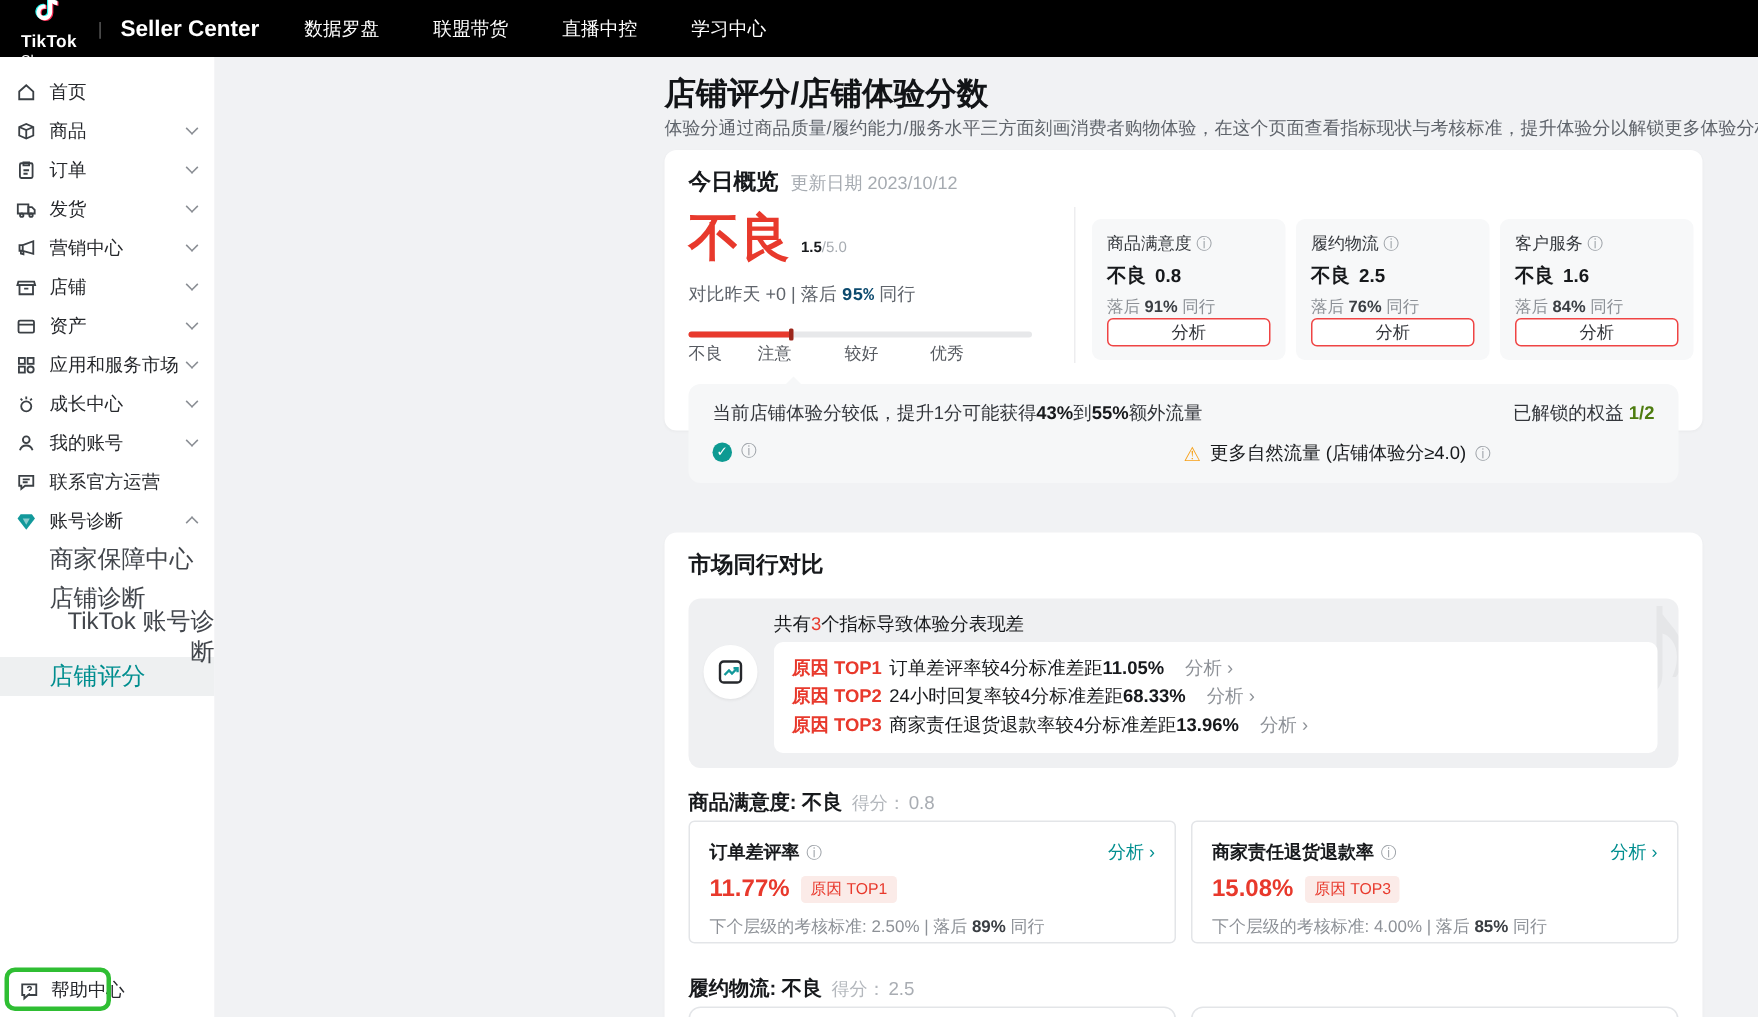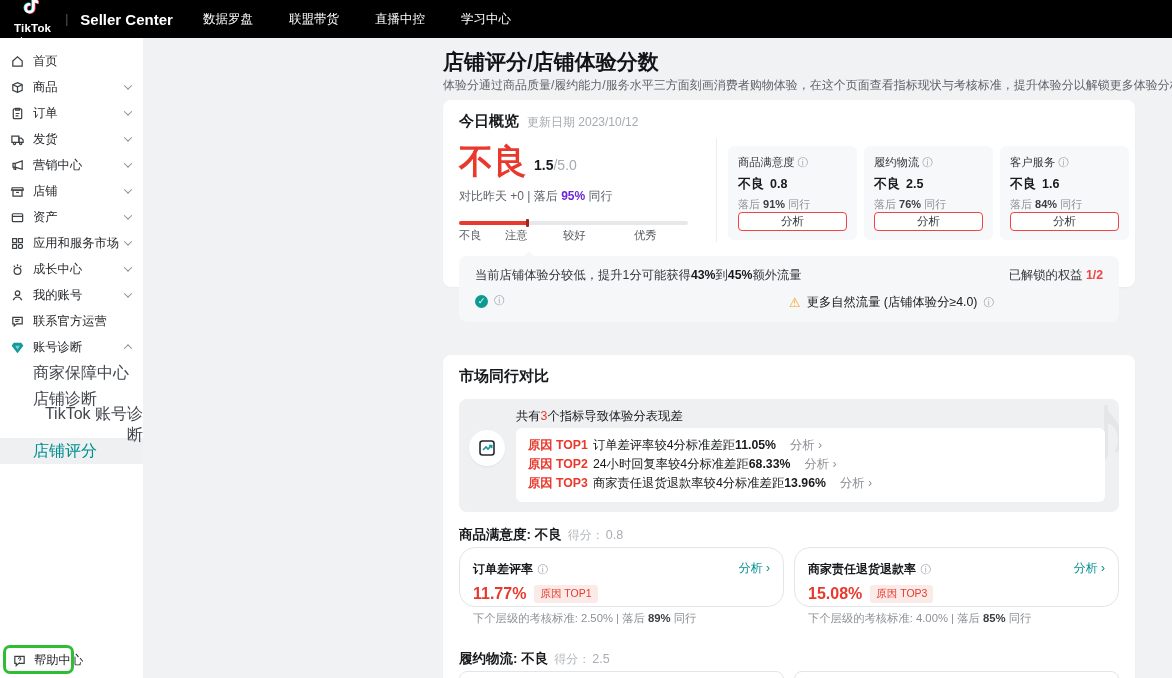--- a/index.html
+++ b/index.html
@@ -46,25 +46,25 @@
     box-shadow:0 1px 2px rgba(0,0,0,.03); }
   #card-overview { top:62px; height:187px; }
   #card-compare  { top:317px; height:600px; }
 
   .card-h { position:absolute; left:16px; top:12px; font-size:15px; font-weight:700; }
   .upd { font-size:12px; font-weight:400; color:#a6abb1; margin-left:8px; }
 
   
   .grade-row { position:absolute; left:16px; top:42px; display:flex; align-items:flex-end; }
   .grade-big { font-size:34px; font-weight:800; color:#E8392C; line-height:1.05; }
-  .grade-score { margin:15px 0 7px 7px; font-size:14px; }
+  .grade-score { margin:15px 0 7px 7px; font-size:10px; }
   .grade-score b { color:#17191c; }
   .grade-score span { color:#a6abb1; }
   .cmp { position:absolute; left:16px; top:88px; font-size:12px; color:#5f646b; }
-  .cmp b { color:#6d28d9; }
+  .cmp b { color:#0c4a6e;font-family:Liberation Mono, monospace; }
   .bar { position:absolute; left:16px; top:121px; width:229px; height:4px; border-radius:2px; background:#e7e8ea; }
   .bar-fill { position:absolute; left:0; top:0; height:4px; border-radius:2px 0 0 2px; background:#E8392C; }
   .bar-mark { position:absolute; top:-2px; right:-1px; width:3px; height:8px; background:#9c271c; border-radius:1px; }
   .scale { position:absolute; left:16px; top:128px; width:229px; height:14px; font-size:11.3px; color:#565a60; }
   .scale span { position:absolute; top:0; }
   .vdiv { position:absolute; left:273px; top:38px; width:1px; height:104px; background:#ededef; }
 
   .mini { position:absolute; top:46px; width:129px; height:94px; background:#f7f8f9; border-radius:6px;
     padding:9px 10px; display:flex; flex-direction:column; }
   .mini .nm { font-size:11.3px; color:#33363b; }
@@ -77,21 +77,21 @@
   .mini button { margin-top:auto; height:22px; background:#fff; border:1px solid #ef4444; border-radius:4px;
     font-size:11.5px; color:#33363b; cursor:pointer; font-family:inherit; }
   .info { color:#9ba0a6; font-size:10.5px; cursor:pointer; }
 
   .notice { position:absolute; left:16px; top:156px; width:660px; height:66px; background:#f6f7f8; border-radius:8px; }
   .notch { position:absolute; left:64px; top:-5px; width:0; height:0;
     border-left:6px solid transparent; border-right:6px solid transparent; border-bottom:6px solid #f6f7f8; }
   .n1 { position:absolute; left:16px; top:11px; font-size:12.3px; color:#33363b; }
   .n1 b { color:#17191c; }
   .n-right { position:absolute; right:16px; top:11px; font-size:12.3px; color:#33363b; }
-  .n-right b { color:#ef4444;margin-top:19px; }
+  .n-right b { color:#4d7c0f;margin-top:19px; }
   .benefit { position:absolute; top:38px; font-size:12.3px; color:#17191c; display:flex; align-items:center; gap:6px; }
   .b1 { left:16px; } .b2 { left:330px; }
   .okdot { width:13px; height:13px; border-radius:50%; background:#0d9a92; color:#fff; font-size:9px;
     display:flex; align-items:center; justify-content:center; }
   .warn { color:#F7A21B; font-size:13px; line-height:1; }
 
   
   .graybox { position:absolute; left:16px; top:44px; width:660px; height:113px; background:#eff0f2;
     border-radius:8px; overflow:hidden; }
   .watermark { position:absolute; right:-14px; top:-34px; font-size:110px; color:rgba(0,0,0,.04); }
@@ -106,22 +106,22 @@
   .reason .tx { color:#17191c; }
   .reason .tx b { font-weight:700; }
   .reason .act { margin-left:14px; color:#8d9197; cursor:pointer; }
 
   .sec-h { position:absolute; left:16px; font-size:13.5px; }
   .sec-h b { font-weight:700; color:#17191c; }
   .sec-h .gl { color:#b4b8bd; margin-left:6px; font-size:12px; }
   .sec-h .gv { color:#a9adb3; font-size:12.5px; margin-left:2px; }
   #sec1 { top:171px; } #sec2 { top:295px; }
 
-  .kcard { position:absolute; width:325px; height:60px; background:#fff; border:1px solid #e3e5e8;
-    border-radius:16px; padding:11px 13px; }
+  .kcard { position:absolute; width:325px; height:82px; background:#fff; border:1px solid #e3e5e8;
+    border-radius:4px; padding:11px 13px; }
   .kr1 { display:flex; justify-content:space-between; align-items:center; }
   .kname { font-size:12px; font-weight:700; color:#17191c; }
   .klink { font-size:12px; color:#008E8F; cursor:pointer; }
   .kr2 { margin-top:7px; display:flex; align-items:center; }
   .kval { font-size:16px; font-weight:700; color:#E8392C; }
   .kbadge { margin-left:8px; font-size:10.5px; color:#E8392C; background:#fbebe8; border-radius:3px; padding:2px 6px; }
   .kr3 { margin-top:8px; font-size:11.3px; color:#8d9197; }
   .kr3 b { color:#3a3e43; }
   .stub { position:absolute; top:316px; width:325px; height:60px; background:#fff;
     border:1px solid #e3e5e8; border-radius:8px; }
@@ -301,21 +301,21 @@
       </div>
       <div class="bar">
         <div class="bar-fill" style="width: 30%;">
             <div class="bar-mark"></div>
           </div>
       </div>
       <div class="scale">
         <span style="left:0">不良</span>
         <span style="left:46px">注意</span>
         <span style="left:104px">较好</span>
-        <span style="left:175px">优秀</span>
+        <span style="left:161px">优秀</span>
       </div>
       <div class="vdiv"></div>
 
       <div class="mini" style="left:285px">
         <div class="nm"><span>商品满意度</span><span class="info">ⓘ</span></div>
         <div class="gr"><b>不良</b><span class="v">0.8</span></div>
         <div class="bh"><span>落后</span> <b>91%</b> <span>同行</span></div>
         <button>分析</button>
       </div>
       <div class="mini" style="left:421px">
@@ -327,21 +327,21 @@
       <div class="mini" style="left:557px">
         <div class="nm"><span>客户服务</span><span class="info">ⓘ</span></div>
         <div class="gr"><b>不良</b><span class="v">1.6</span></div>
         <div class="bh"><span>落后</span> <b>84%</b> <span>同行</span></div>
         <button>分析</button>
       </div>
 
       <div class="notice">
         <div class="notch"></div>
         <div class="n1">
-          <span>当前店铺体验分较低，提升1分可能获得</span><b>43%</b><span>到</span><b>45%</b><span>额外流量</span>
+          <span>当前店铺体验分较低，提升1分可能获得</span><b>43%</b><span>到</span><b>55%</b><span>额外流量</span>
         </div>
         <div class="n-right">
           <span>已解锁的权益</span> <b>1/2</b>
         </div>
         <div class="benefit b1">
           <span class="okdot">✓</span>
           <span class="info">ⓘ</span>
         </div>
         <div class="benefit b2">
           <span class="warn">⚠</span>

